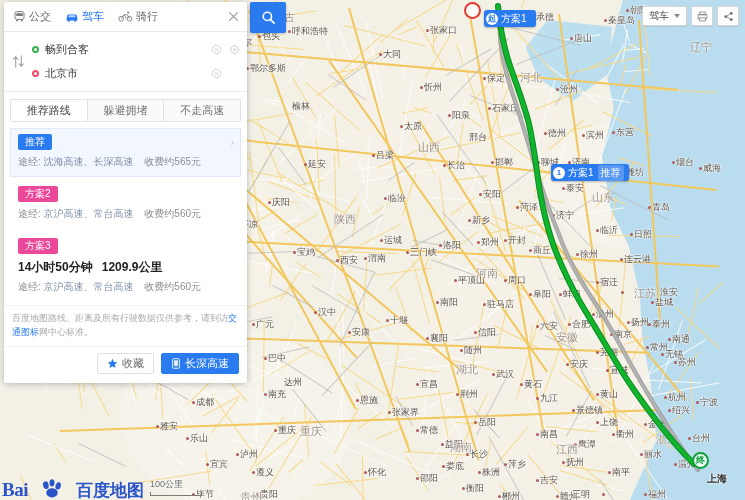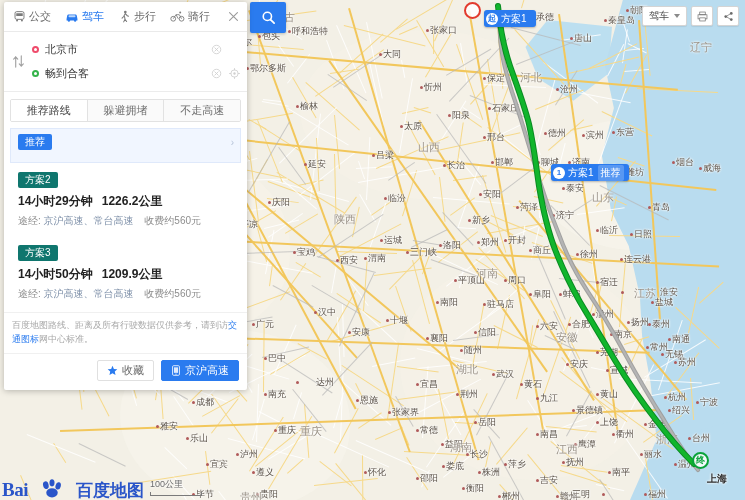--- a/index.html
+++ b/index.html
@@ -235,21 +235,21 @@
     border: 1px solid transparent;
     padding: 5px 7px 7px 7px;
     margin-bottom: 3px;
     cursor: pointer;
     position: relative;
   }
   .rcard.selected { background: #f1f6ff; border-color: #dfe9fb; }
   .rcard .tag {
     display: inline-block;
     font-size: 10px; color: #fff;
-    background: #0f766e;
+    background: #ec4899;
     padding: 1px 7px; border-radius: 2px;
     margin-bottom: 5px;
   }
   .rcard.selected .tag { background: #2a7bef; }
   .rcard .stats {
     display: flex; align-items: baseline; gap: 9px;
     font-size: 11px; color: #555;
     margin-bottom: 4px;
   }
   .rcard .stats b { color: #222; font-size: 12px; font-weight: bold; }
@@ -818,29 +818,29 @@
         <div class="city-label" style="left: 492px; top: 102px;">石家庄</div>
         <div class="city-dot" style="left: 556px; top: 88px;"></div>
         <div class="city-label" style="left: 560px; top: 83px;">沧州</div>
         <div class="city-dot" style="left: 420px; top: 86px;"></div>
         <div class="city-label" style="left: 424px; top: 81px;">忻州</div>
         <div class="city-dot" style="left: 400px; top: 125px;"></div>
         <div class="city-label" style="left: 404px; top: 120px;">太原</div>
         <div class="city-dot" style="left: 448px; top: 114px;"></div>
         <div class="city-label" style="left: 452px; top: 109px;">阳泉</div>
         <div class="city-dot" style="left: 483px; top: 136px;"></div>
-        <div class="city-label" style="left: 487px; top: 131px;">邢台</div>
+        <div class="city-label" style="left: 469px; top: 131px;">邢台</div>
         <div class="city-dot" style="left: 544px; top: 132px;"></div>
         <div class="city-label" style="left: 548px; top: 127px;">德州</div>
         <div class="city-dot" style="left: 582px; top: 134px;"></div>
         <div class="city-label" style="left: 586px; top: 129px;">滨州</div>
         <div class="city-dot" style="left: 612px; top: 131px;"></div>
         <div class="city-label" style="left: 616px; top: 126px;">东营</div>
         <div class="city-dot" style="left: 296px; top: 105px;"></div>
-        <div class="city-label" style="left: 300px; top: 100px;">榆林</div>
+        <div class="city-label" style="left: 292px; top: 100px;">榆林</div>
         <div class="city-dot" style="left: 372px; top: 154px;"></div>
         <div class="city-label" style="left: 376px; top: 149px;">吕梁</div>
         <div class="city-dot" style="left: 443px; top: 164px;"></div>
         <div class="city-label" style="left: 447px; top: 159px;">长治</div>
         <div class="city-dot" style="left: 491px; top: 161px;"></div>
         <div class="city-label" style="left: 495px; top: 156px;">邯郸</div>
         <div class="city-dot" style="left: 537px; top: 161px;"></div>
         <div class="city-label" style="left: 541px; top: 156px;">聊城</div>
         <div class="city-dot" style="left: 568px; top: 161px;"></div>
         <div class="city-label" style="left: 572px; top: 156px;">济南</div>
@@ -1000,21 +1000,21 @@
         <div class="city-label" style="left: 644px; top: 448px;">丽水</div>
         <div class="city-dot" style="left: 688px; top: 437px;"></div>
         <div class="city-label" style="left: 692px; top: 432px;">台州</div>
         <div class="city-dot" style="left: 364px; top: 471px;"></div>
         <div class="city-label" style="left: 368px; top: 466px;">怀化</div>
         <div class="city-dot" style="left: 388px; top: 411px;"></div>
         <div class="city-label" style="left: 392px; top: 406px;">张家界</div>
         <div class="city-dot" style="left: 356px; top: 399px;"></div>
         <div class="city-label" style="left: 360px; top: 394px;">恩施</div>
         <div class="city-dot" style="left: 296px; top: 381px;"></div>
-        <div class="city-label" style="left: 316px; top: 376px;">达州</div>
+        <div class="city-label" style="left: 284px; top: 376px;">达州</div>
         <div class="city-dot" style="left: 348px; top: 331px;"></div>
         <div class="city-label" style="left: 352px; top: 326px;">安康</div>
         <div class="city-dot" style="left: 264px; top: 357px;"></div>
         <div class="city-label" style="left: 268px; top: 352px;">巴中</div>
         <div class="city-dot" style="left: 252px; top: 323px;"></div>
         <div class="city-label" style="left: 256px; top: 318px;">广元</div>
         <div class="city-dot" style="left: 264px; top: 393px;"></div>
         <div class="city-label" style="left: 268px; top: 388px;">南充</div>
         <div class="city-dot" style="left: 274px; top: 429px;"></div>
         <div class="city-label" style="left: 278px; top: 424px;">重庆</div>
@@ -1213,27 +1213,20 @@
       <div class="mode-tab active">
         <svg width="14" height="14" viewBox="0 0 18 16">
           <path d="M2,10.5 L2.8,6.4 C3,5.4 3.8,4.8 4.8,4.8 L13.2,4.8 C14.2,4.8 15,5.4 15.2,6.4 L16,10.5 L16,12.6 L2,12.6 Z" fill="#2a7bef"></path>
           <rect x="4.6" y="5.8" width="8.8" height="2.6" rx="1" fill="#bcd8fb"></rect>
           <circle cx="5" cy="12.6" r="1.5" fill="#2a7bef"></circle>
           <circle cx="13" cy="12.6" r="1.5" fill="#2a7bef"></circle>
         </svg>
         <span>驾车</span>
       </div>
       <div class="mode-tab">
-        <svg width="13" height="13" viewBox="0 0 16 16">
-          <circle cx="9" cy="2.6" r="1.6" fill="#7a7a7a"></circle>
-          <path d="M9,4.4 L7,8 L5,10 M9,4.4 L11.4,7 L13,7.6 M8,8 L8.6,11.4 L7,14.6 M8.6,11.4 L10.6,14.2" stroke="#7a7a7a" stroke-width="1.3" fill="none" stroke-linecap="round"></path>
-        </svg>
-        <span>步行</span>
-      </div>
-      <div class="mode-tab">
         <svg width="15" height="13" viewBox="0 0 20 16">
           <circle cx="4.3" cy="11" r="3.2" fill="none" stroke="#7a7a7a" stroke-width="1.2"></circle>
           <circle cx="15.4" cy="11" r="3.2" fill="none" stroke="#7a7a7a" stroke-width="1.2"></circle>
           <path d="M4.3,11 L8,5.6 L12.4,5.6 L15.4,11 M8,5.6 L11,11" stroke="#7a7a7a" stroke-width="1.1" fill="none"></path>
           <circle cx="13.6" cy="2.6" r="1.3" fill="#7a7a7a"></circle>
         </svg>
         <span>骑行</span>
       </div>
       <div id="mode-close">
         <svg width="11" height="11" viewBox="0 0 14 14">
@@ -1243,70 +1236,71 @@
     </div>
 
     <div id="endpoints">
       <div id="swap-btn">
         <svg width="13" height="15" viewBox="0 0 14 16">
           <path d="M4,14 L4,3 M4,3 L1.8,5.4 M4,3 L6.2,5.4" stroke="#a0a0a0" stroke-width="1.2" fill="none" stroke-linecap="round"></path>
           <path d="M10,2 L10,13 M10,13 L7.8,10.6 M10,13 L12.2,10.6" stroke="#a0a0a0" stroke-width="1.2" fill="none" stroke-linecap="round"></path>
         </svg>
       </div>
       <div id="endpoint-rows">
-        <div class="ep-row">
-          <span class="ep-dot to"></span>
-          <span class="ep-text">北京市</span>
-          <span class="ep-act">
-            <svg width="11" height="11" viewBox="0 0 14 14">
-              <circle cx="7" cy="7" r="5.4" fill="none" stroke="#cfcfcf" stroke-width="1.1"></circle>
-              <path d="M4.9,4.9 L9.1,9.1 M9.1,4.9 L4.9,9.1" stroke="#cfcfcf" stroke-width="1.1" stroke-linecap="round"></path>
-            </svg>
-          </span>
-          <span class="ep-act"></span>
-        </div>
         <div class="ep-row">
           <span class="ep-dot"></span>
           <span class="ep-text">畅到合客</span>
           <span class="ep-act">
             <svg width="11" height="11" viewBox="0 0 14 14">
               <circle cx="7" cy="7" r="5.4" fill="none" stroke="#cfcfcf" stroke-width="1.1"></circle>
               <path d="M4.9,4.9 L9.1,9.1 M9.1,4.9 L4.9,9.1" stroke="#cfcfcf" stroke-width="1.1" stroke-linecap="round"></path>
             </svg>
           </span>
           <span class="ep-act">
             <svg width="11" height="11" viewBox="0 0 14 14">
               <circle cx="7" cy="7" r="4.6" fill="none" stroke="#cfcfcf" stroke-width="1.1"></circle>
               <circle cx="7" cy="7" r="1.5" fill="#cfcfcf"></circle>
               <path d="M7,0.6 L7,2.4 M7,11.6 L7,13.4 M0.6,7 L2.4,7 M11.6,7 L13.4,7" stroke="#cfcfcf" stroke-width="1.1" stroke-linecap="round"></path>
             </svg>
           </span>
         </div>
+        <div class="ep-row">
+          <span class="ep-dot to"></span>
+          <span class="ep-text">北京市</span>
+          <span class="ep-act">
+            <svg width="11" height="11" viewBox="0 0 14 14">
+              <circle cx="7" cy="7" r="5.4" fill="none" stroke="#cfcfcf" stroke-width="1.1"></circle>
+              <path d="M4.9,4.9 L9.1,9.1 M9.1,4.9 L4.9,9.1" stroke="#cfcfcf" stroke-width="1.1" stroke-linecap="round"></path>
+            </svg>
+          </span>
+          <span class="ep-act"></span>
+        </div>
       </div>
     </div>
 
     <div id="route-tabs">
       <div class="rtab active">推荐路线</div>
       <div class="rtab">躲避拥堵</div>
       <div class="rtab">不走高速</div>
     </div>
 
     <div id="route-list">
 
       <div class="rcard selected">
         <span class="tag">推荐</span>
         <span class="chev">›</span>
+        <div class="detail">
+          <span>途经:</span>
+          <span class="via">沈海高速、长深高速</span>
+          <span class="toll">收费约565元</span>
+        </div>
       </div>
 
       <div class="rcard">
         <span class="tag">方案2</span>
-        <div class="stats">
-          <b>14小时29分钟</b>
-          <b>1226.2公里</b>
-        </div>
         <div class="detail">
           <span>途经:</span>
           <span class="via">京沪高速、常台高速</span>
           <span class="toll">收费约560元</span>
         </div>
       </div>
 
       <div class="rcard">
         <span class="tag">方案3</span>
         <div class="stats">
@@ -1331,17 +1325,17 @@
           <path d="M8,1.2 L10,5.7 L15,6.2 L11.3,9.5 L12.4,14.4 L8,11.9 L3.6,14.4 L4.7,9.5 L1,6.2 L6,5.7 Z" fill="#2a7bef"></path>
         </svg>
         <span>收藏</span>
       </div>
       <div class="btn btn-primary">
         <svg width="10" height="11" viewBox="0 0 12 16">
           <rect x="1" y="1" width="10" height="14" rx="1.6" fill="none" stroke="#fff" stroke-width="1.2"></rect>
           <rect x="3" y="3.4" width="6" height="8" fill="#fff" opacity=".85"></rect>
           <circle cx="6" cy="13.2" r="0.9" fill="#fff"></circle>
         </svg>
-        <span>京沪高速</span>
+        <span>长深高速</span>
       </div>
     </div>
   </div>
 </div>
 
 </body></html>

